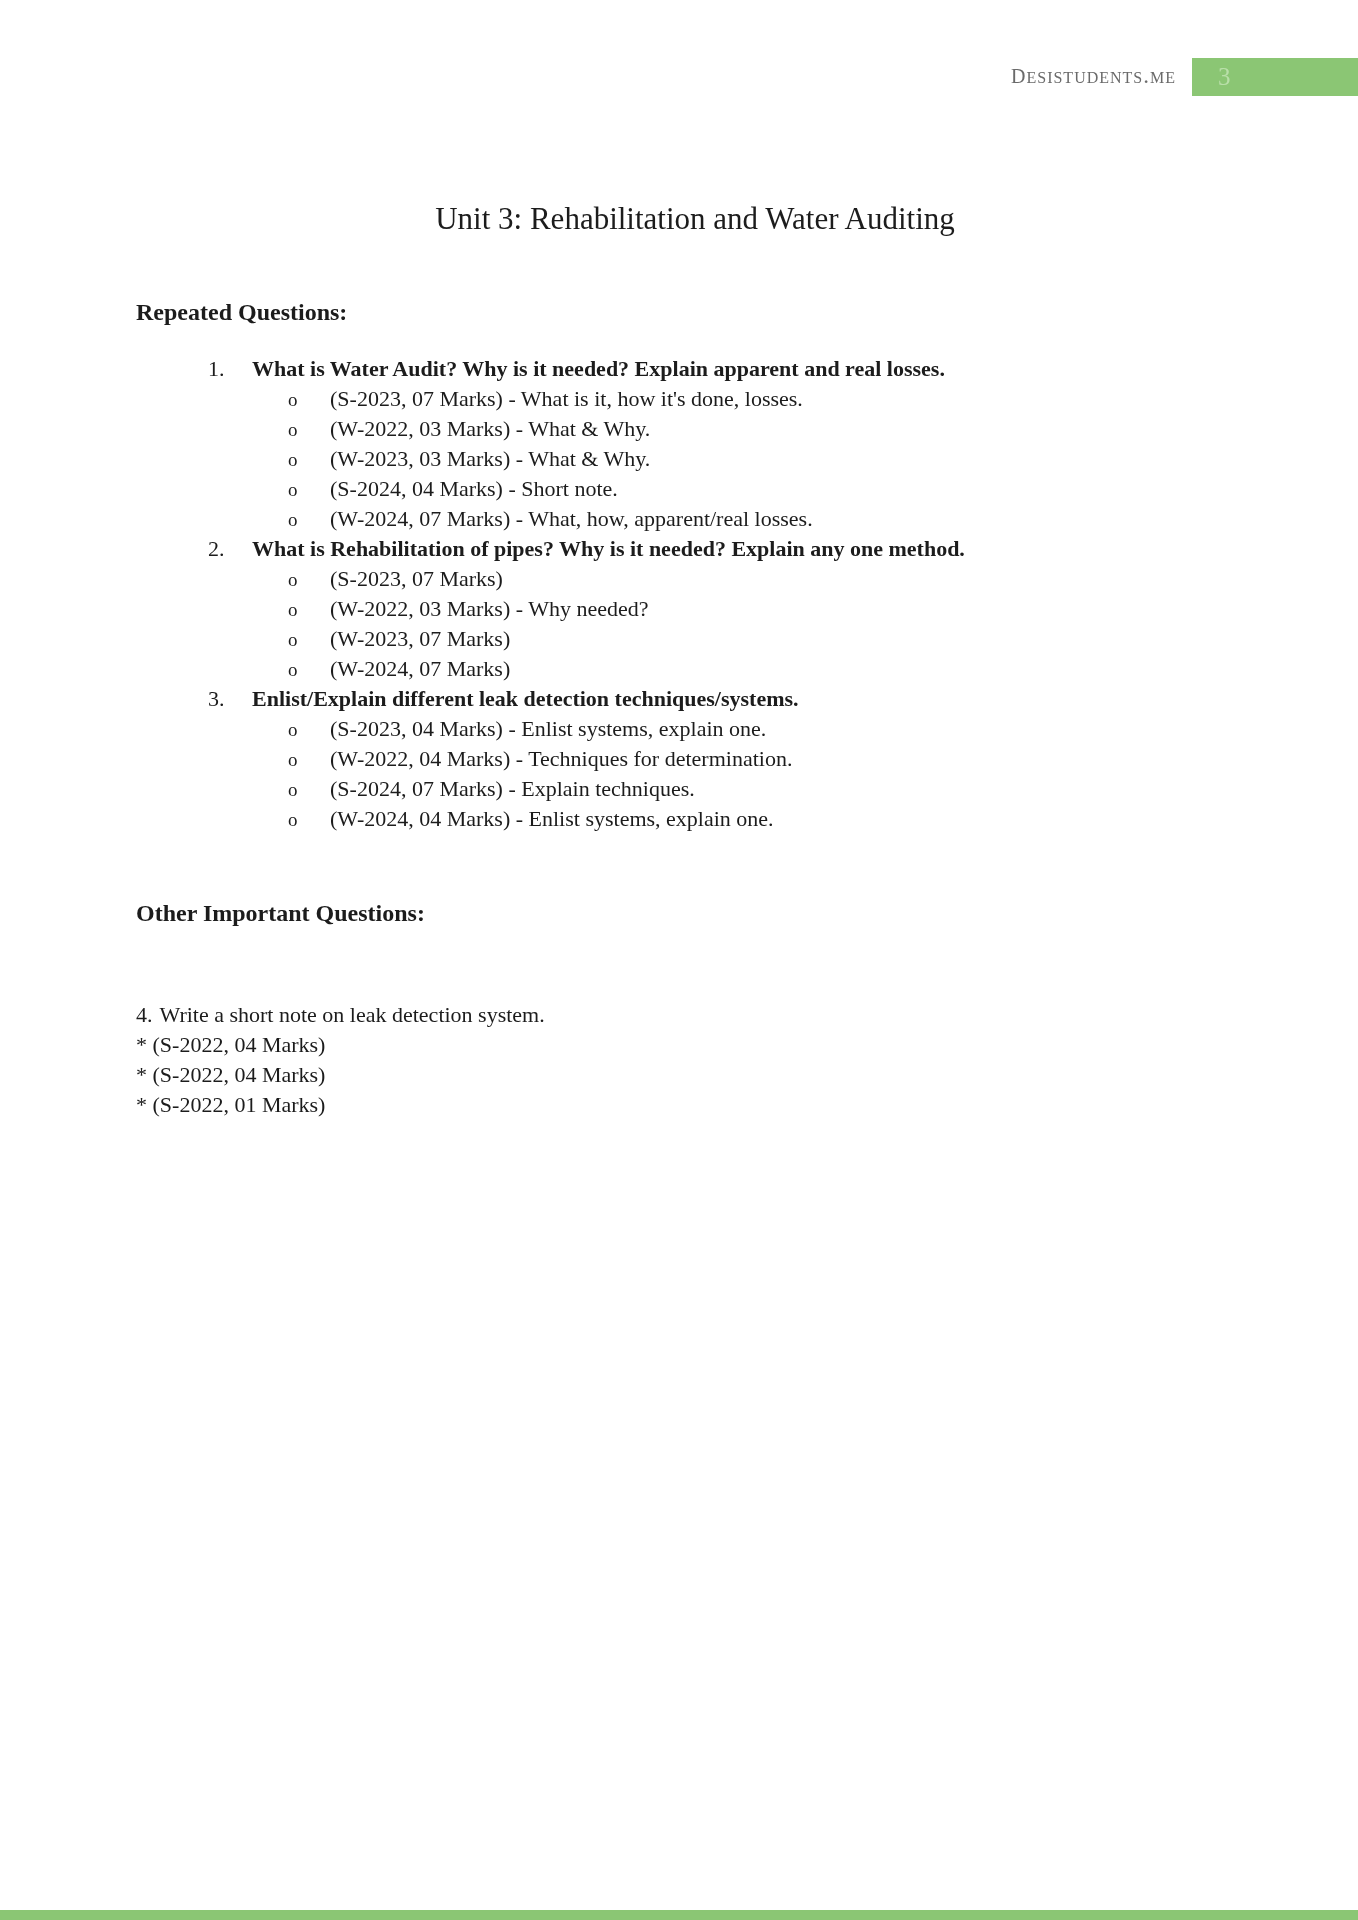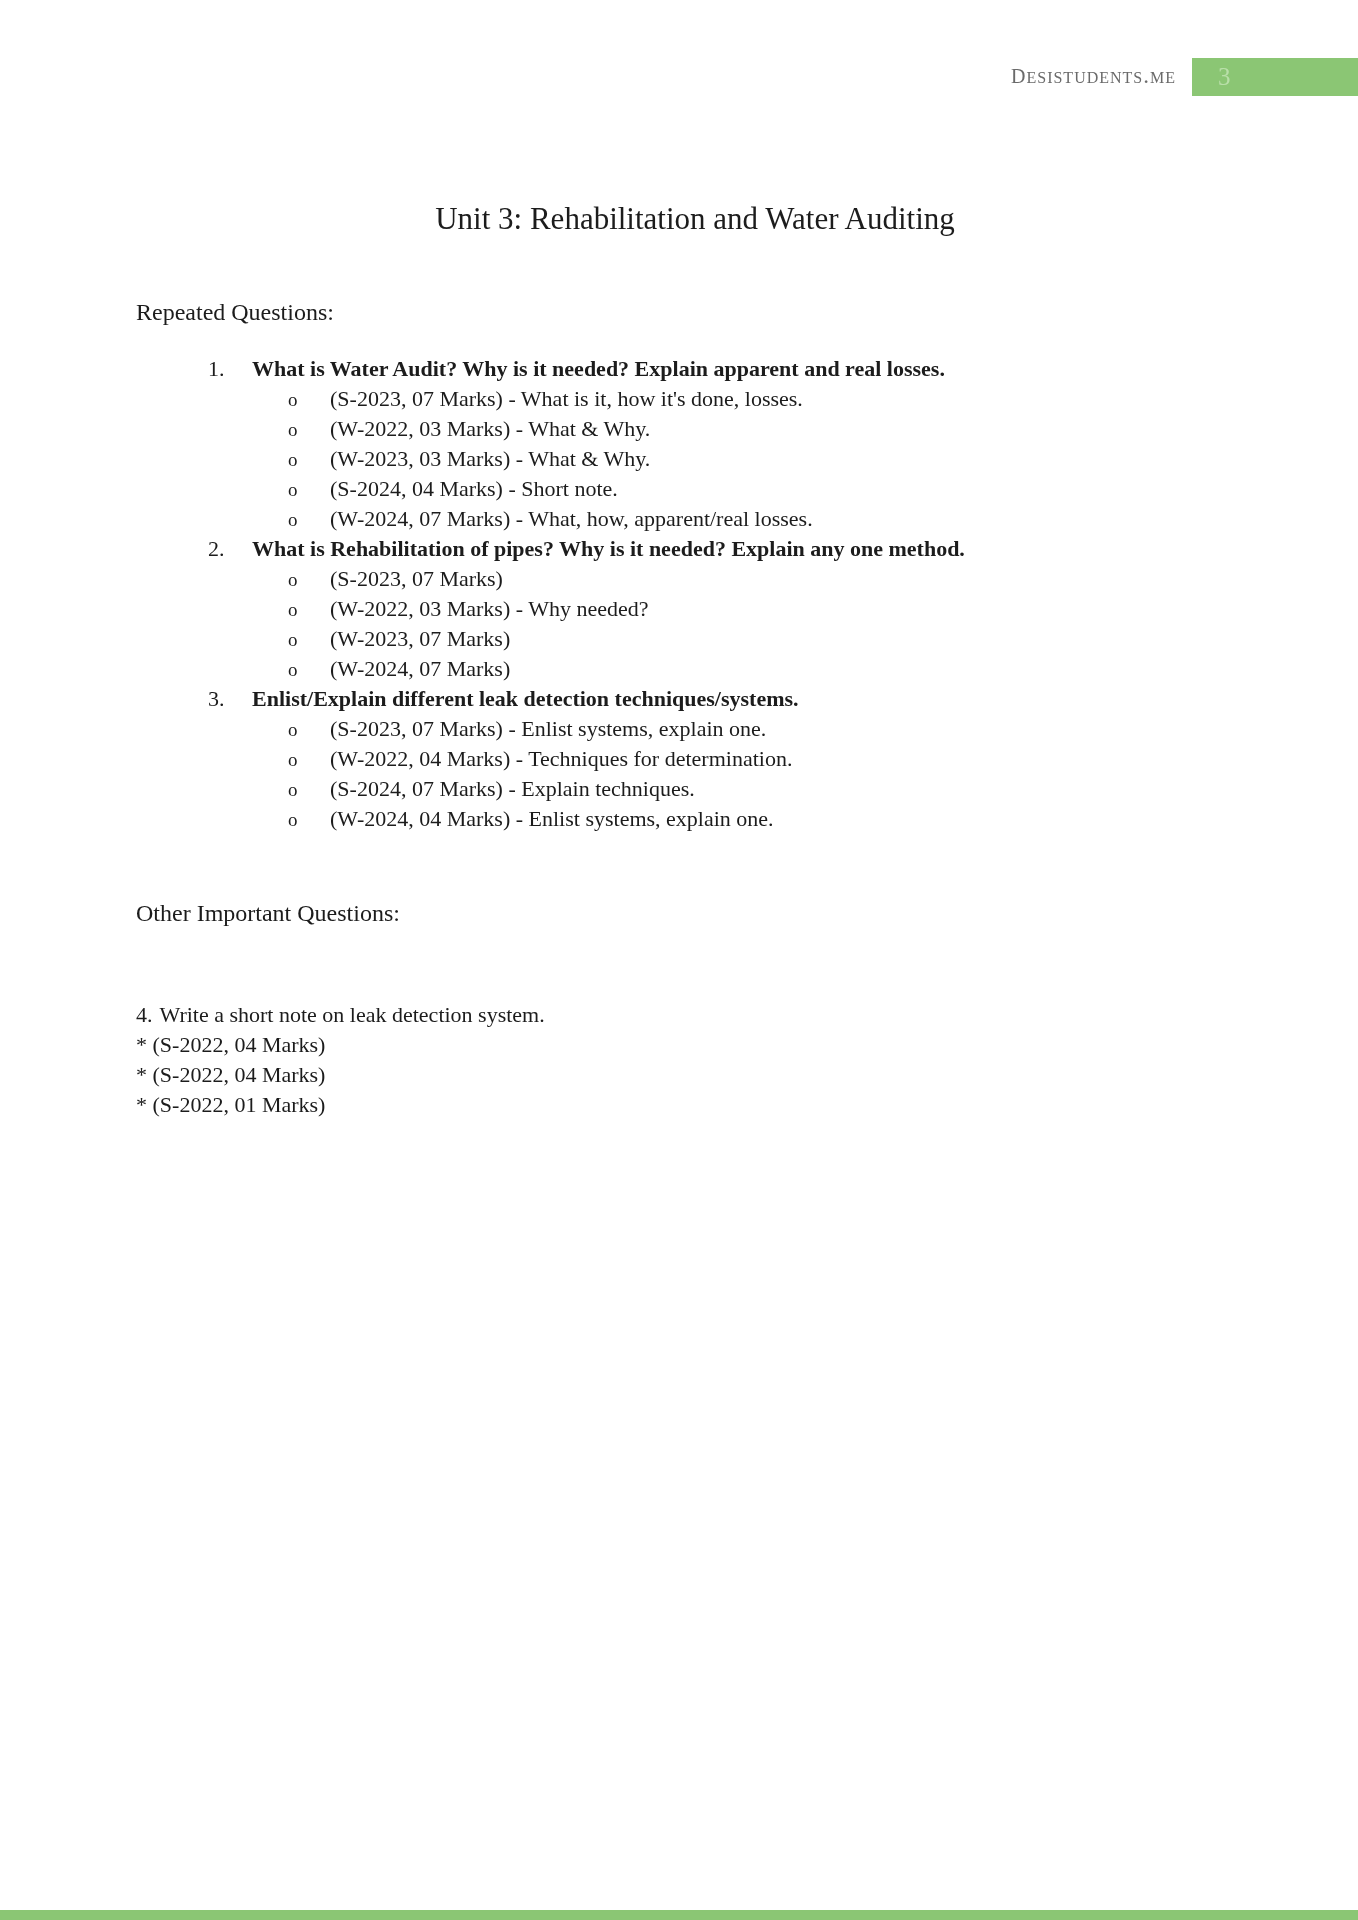--- a/index.html
+++ b/index.html
@@ -64,21 +64,21 @@
   .content {
     position: absolute;
     left: 136px;
     top: 297px;
     width: 1140px;
     font-size: 22px;
     line-height: 29px;
   }
   .section-heading {
     font-size: 24px;
-    font-weight: normal;
+    font-weight: bold;
     margin: 0 0 27px 0;
     line-height: 30px;
   }
   .q-row {
     padding-left: 72px;
     line-height: 30px;
   }
   .q-num {
     display: inline-block;
     width: 44px;
@@ -170,21 +170,21 @@
       <span class="o-marker">o</span><span>(W-2023, 07 Marks)</span>
     </div>
     <div class="sub-row">
       <span class="o-marker">o</span><span>(W-2024, 07 Marks)</span>
     </div>
 
     <div class="q-row">
       <span class="q-num">3.</span><span class="q-text">Enlist/Explain different leak detection techniques/systems.</span>
     </div>
     <div class="sub-row">
-      <span class="o-marker">o</span><span>(S-2023, 07 Marks) - Enlist systems, explain one.</span>
+      <span class="o-marker">o</span><span>(S-2023, 04 Marks) - Enlist systems, explain one.</span>
     </div>
     <div class="sub-row">
       <span class="o-marker">o</span><span>(W-2022, 04 Marks) - Techniques for determination.</span>
     </div>
     <div class="sub-row">
       <span class="o-marker">o</span><span>(S-2024, 07 Marks) - Explain techniques.</span>
     </div>
     <div class="sub-row">
       <span class="o-marker">o</span><span>(W-2024, 04 Marks) - Enlist systems, explain one.</span>
     </div>

